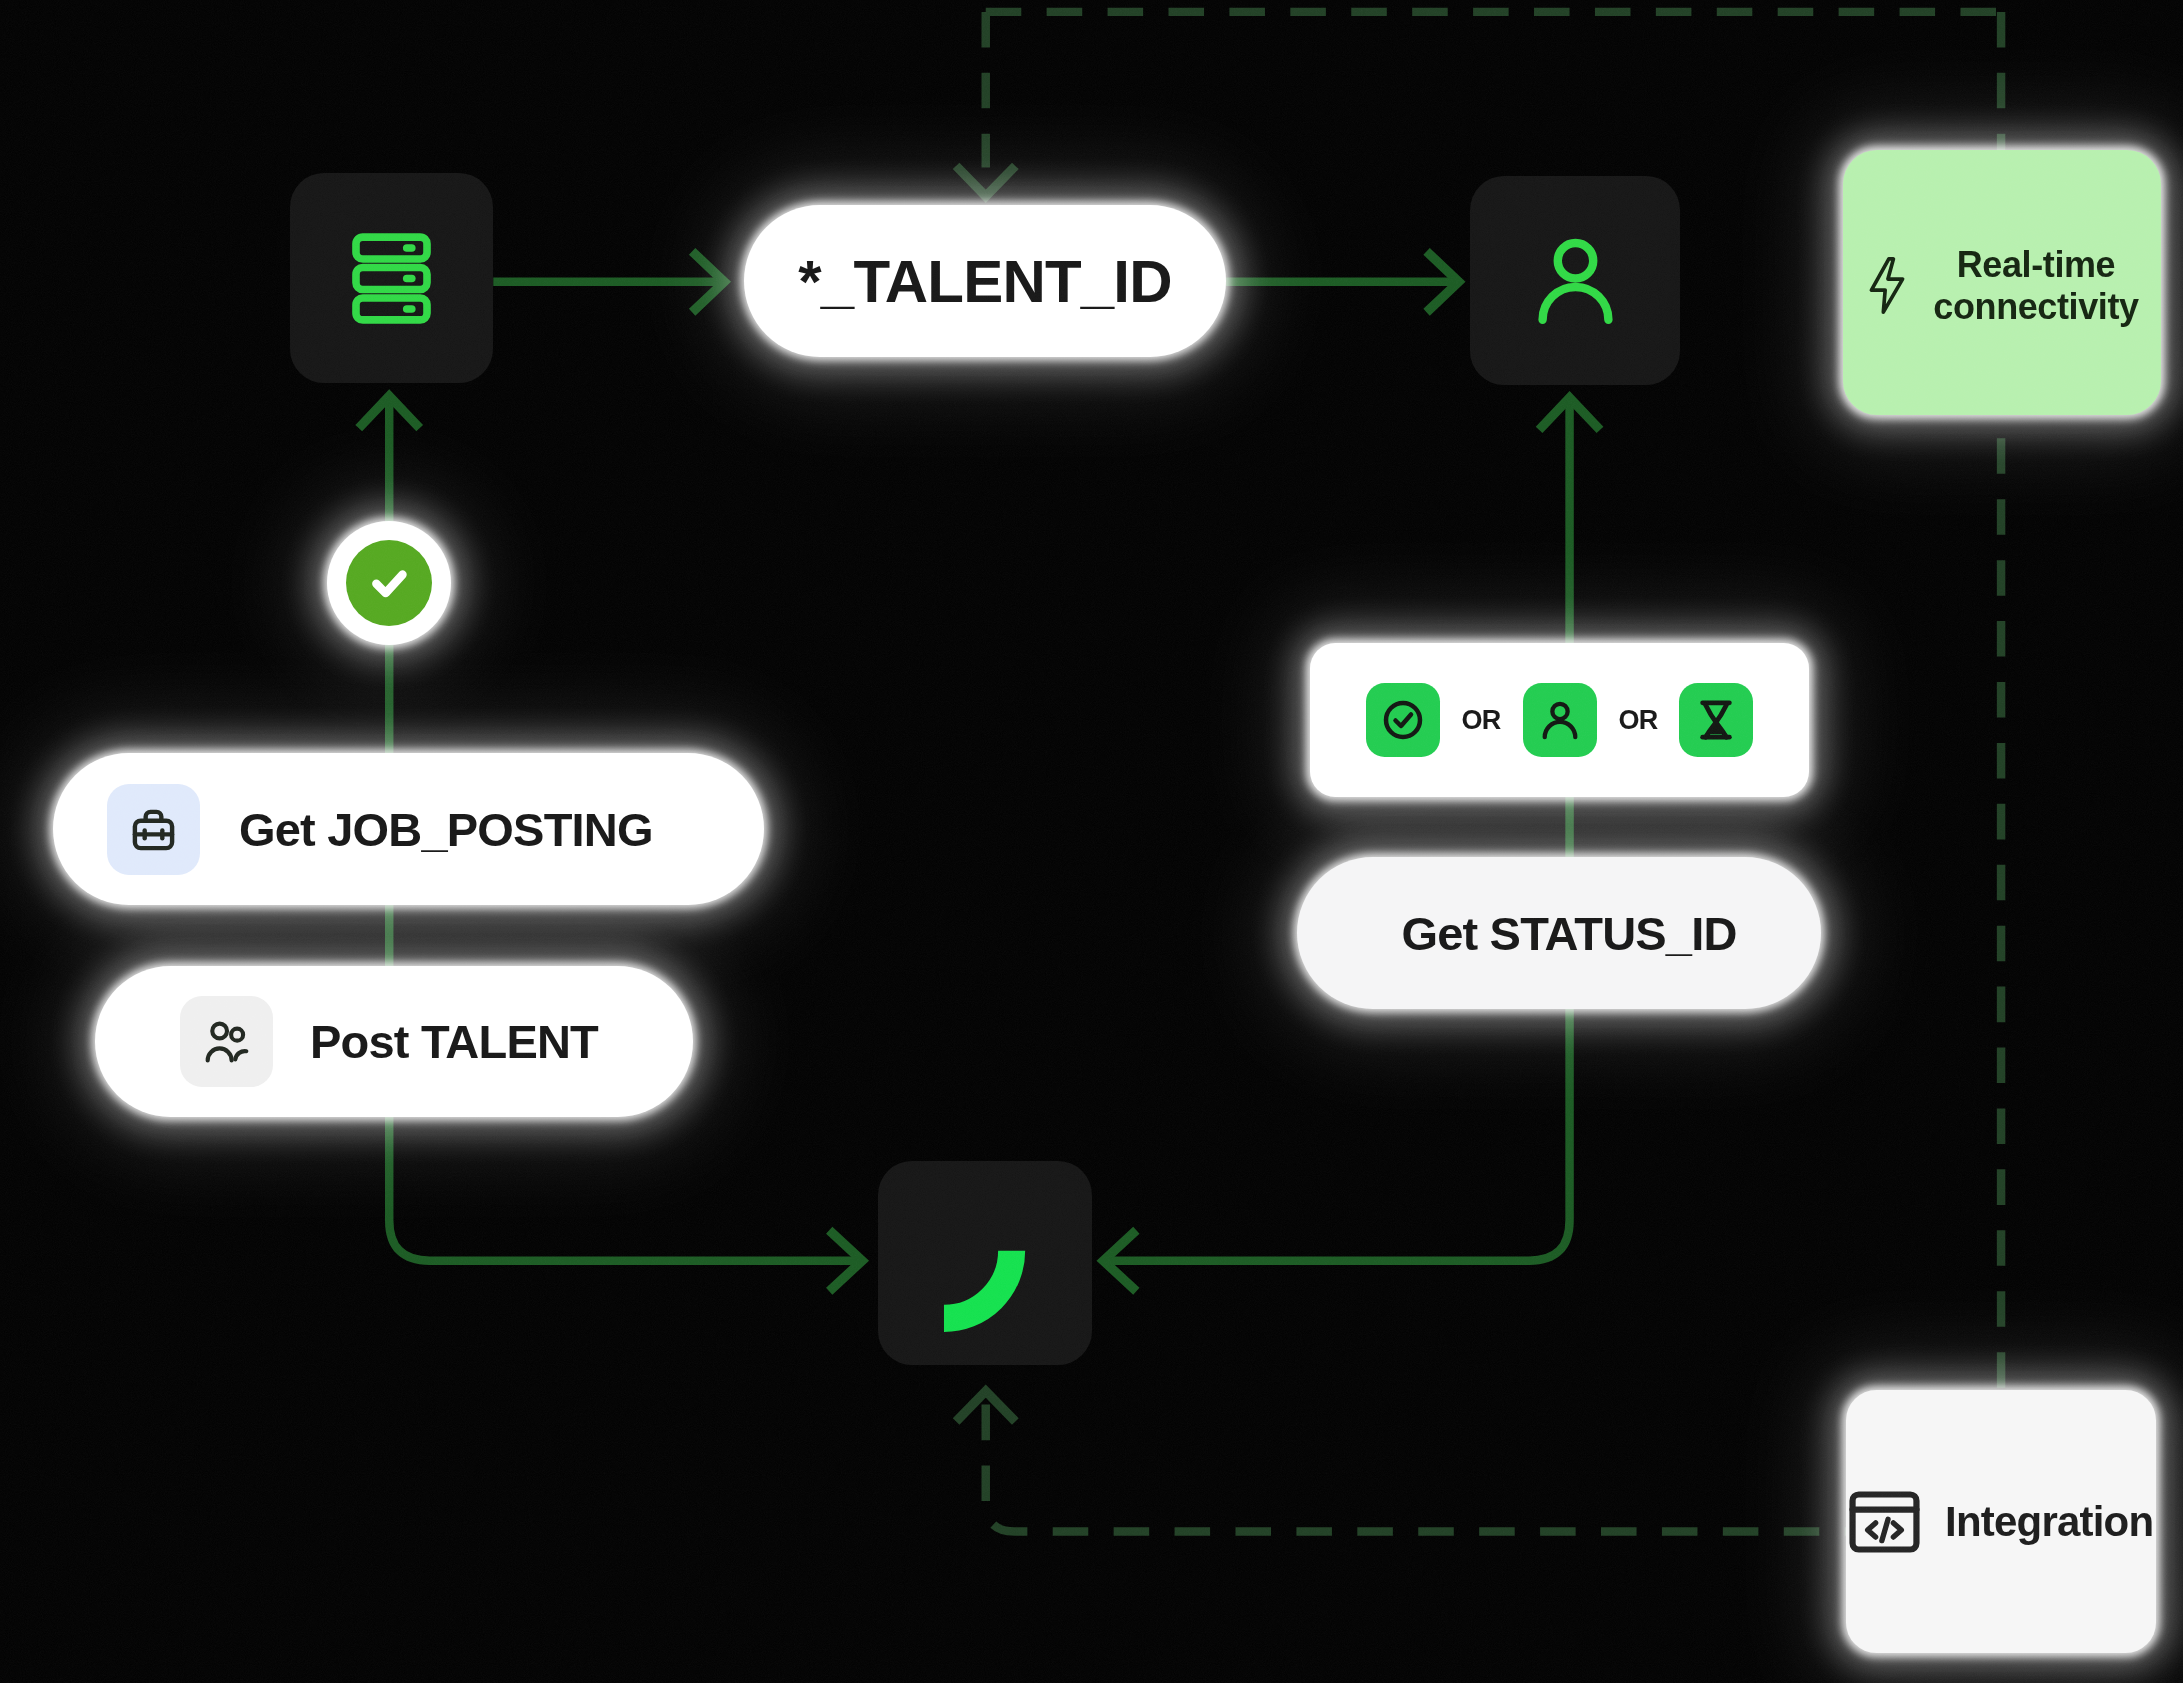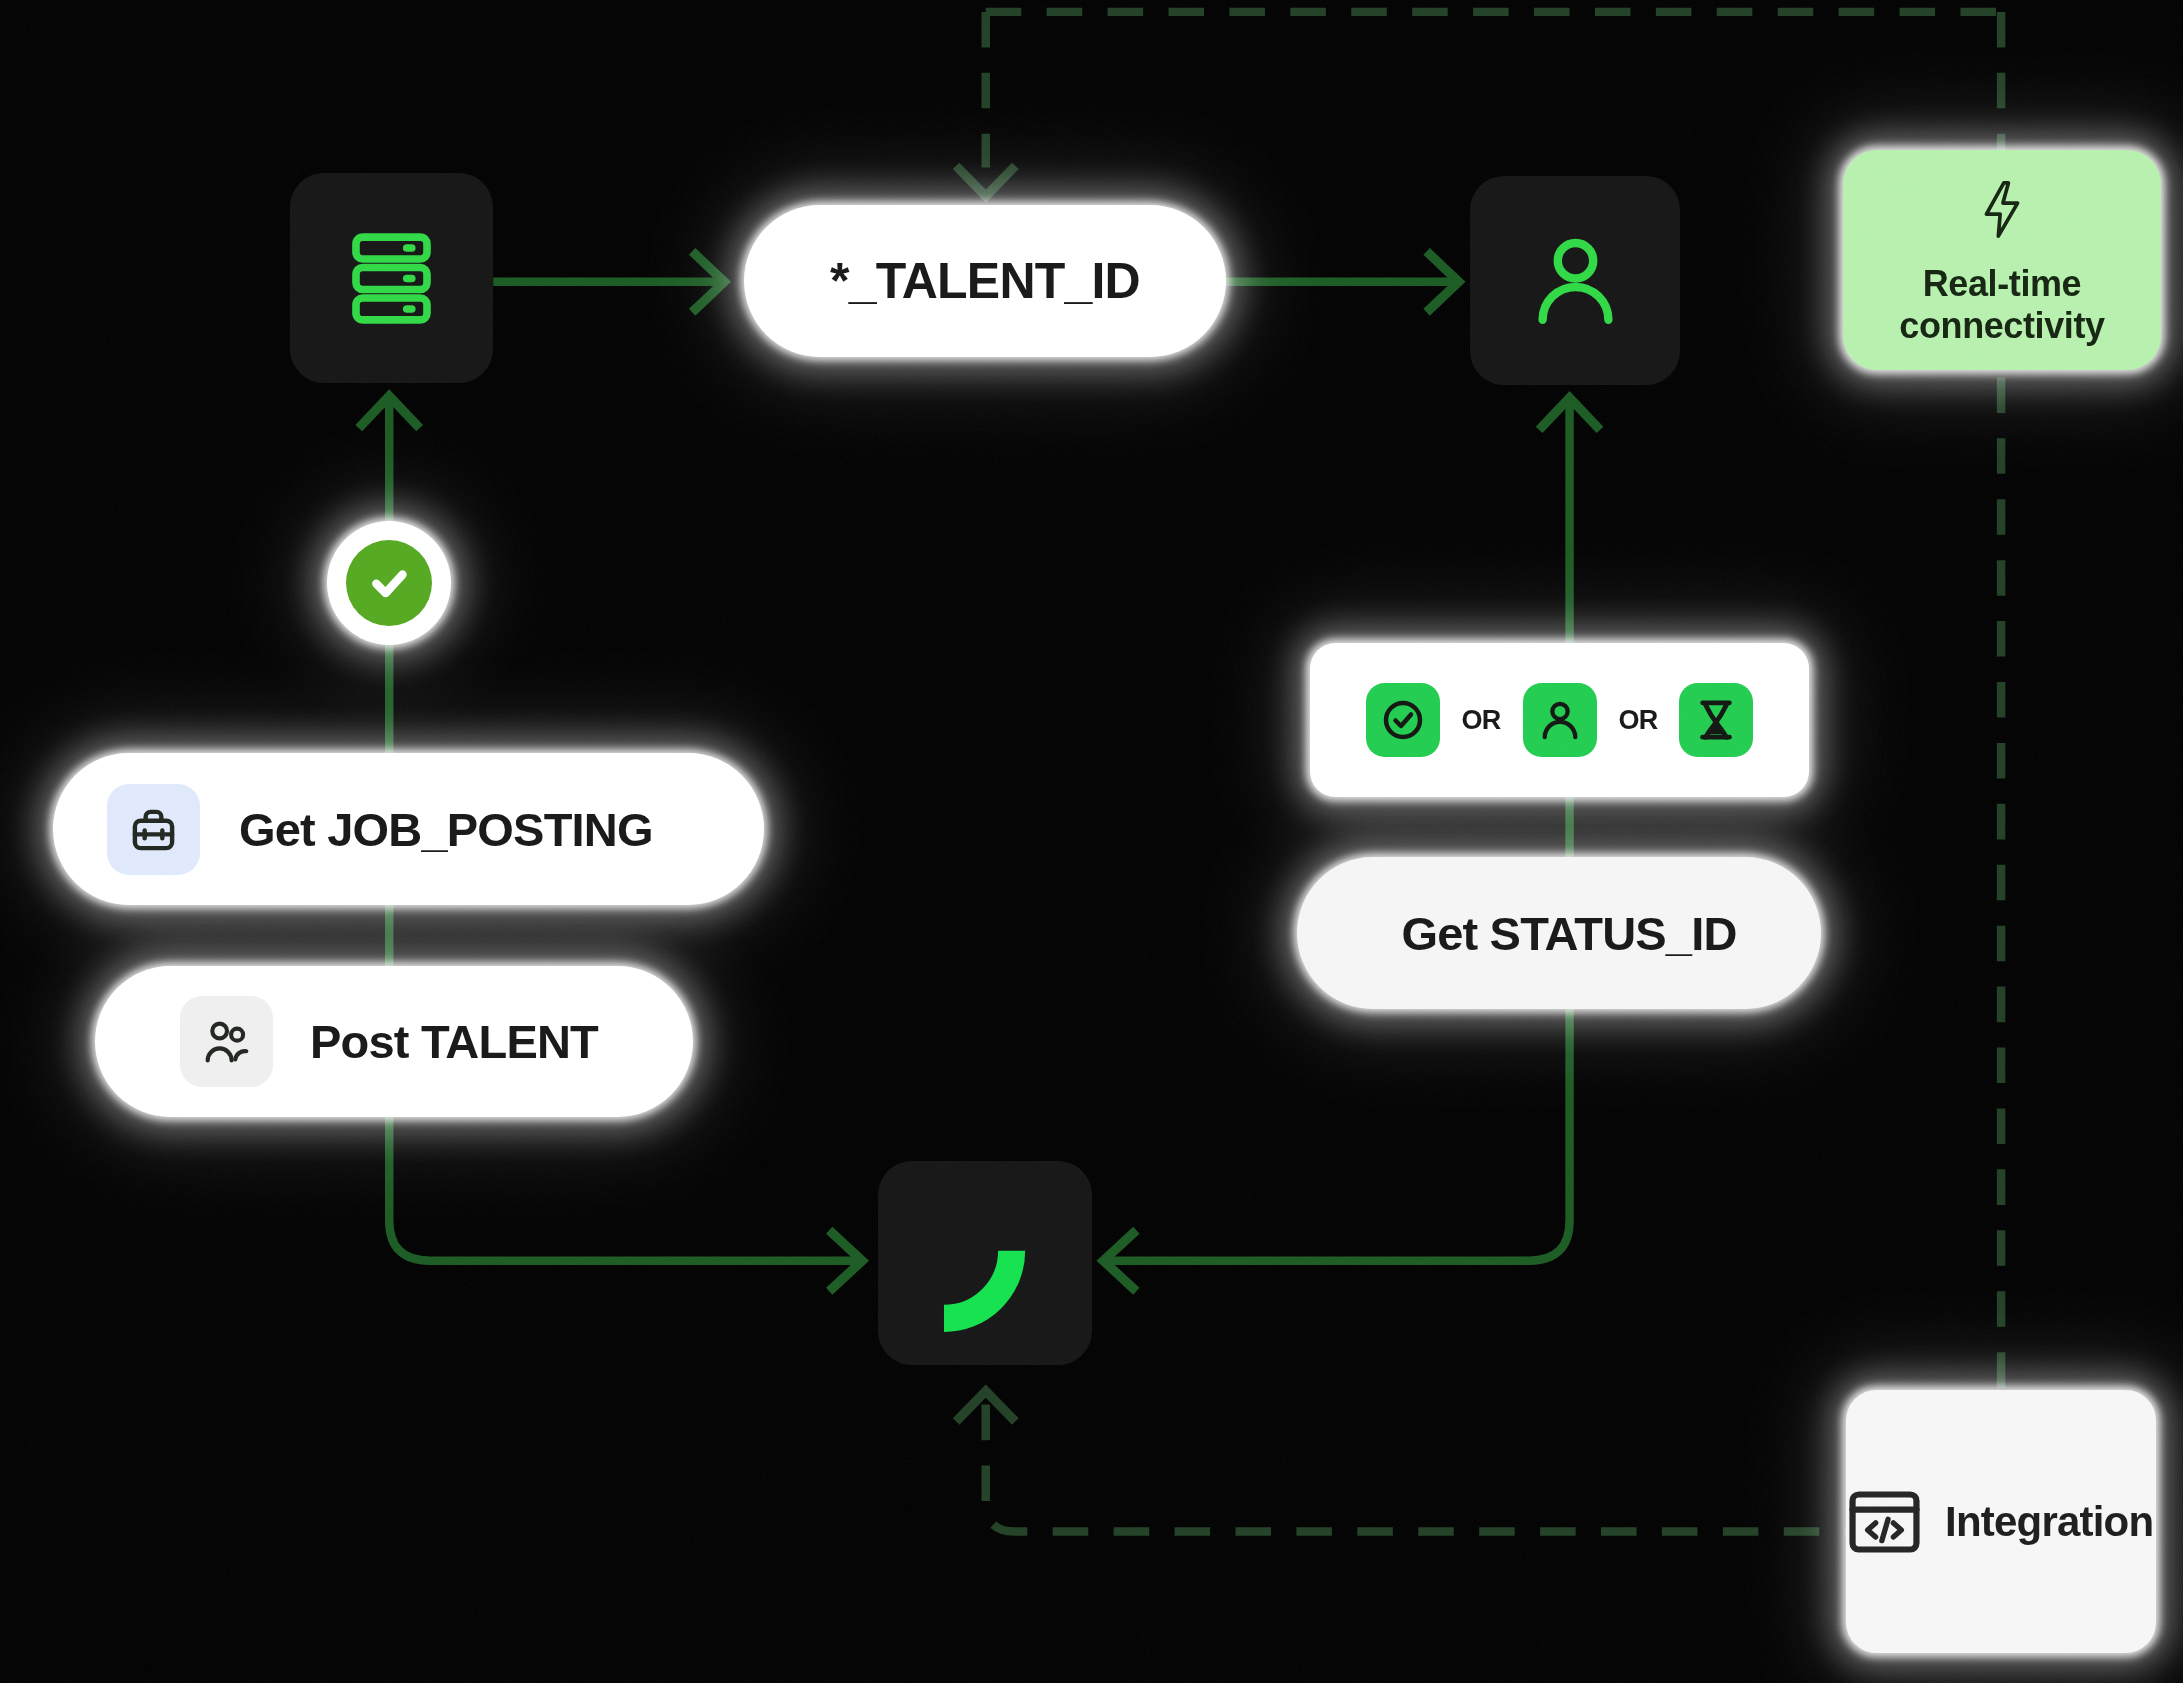--- a/index.html
+++ b/index.html
@@ -18,37 +18,37 @@
   .node{position:absolute;z-index:2;box-sizing:border-box;display:flex;align-items:center;justify-content:center;}
   .card-dark{background:var(--dark-card,#141414);border-radius:34px;}
   .glow{box-shadow:0 0 8.5px 3.4px rgba(255,255,255,.85),0 0 30.5px 17px rgba(255,255,255,.32),0 0 73px 37px rgba(255,255,255,.10);}
   .pill{background:var(--pill-white,#fff);border-radius:845px;color:var(--text-dark,#161616);font-weight:700;}
   .pill-label{white-space:nowrap;letter-spacing:-0.8px;}
 
   #server-card{left:290px;top:173px;width:203px;height:210px;}
   #user-card{left:1470px;top:176px;width:210px;height:209px;}
   #loader-card{left:878px;top:1161px;width:214px;height:204px;}
 
-  #talent-pill{left:744px;top:205px;width:482px;height:152px;font-size:50px;}
+  #talent-pill{left:744px;top:205px;width:482px;height:152px;font-size:60px;}
   #status-pill{left:1297px;top:857px;width:524px;height:152px;font-size:47px;background:var(--pill-light,#f5f5f6);padding-left:20px;}
 
   #job-pill{left:53px;top:753px;width:711px;height:152px;justify-content:flex-start;padding-left:54px;gap:39px;font-size:47px;}
   #post-pill{left:95px;top:966px;width:598px;height:151px;justify-content:flex-start;padding-left:85px;gap:37px;font-size:47px;}
   .chip{width:93px;height:91px;border-radius:22px;display:flex;align-items:center;justify-content:center;flex:0 0 auto;}
   .chip-blue{background:var(--chip-blue,#dfe9fb);}
   .chip-gray{background:var(--chip-gray,#efefef);}
 
   #check-badge{left:327px;top:521px;width:124px;height:124px;background:#fff;border-radius:50%;}
   #check-badge .inner{width:86px;height:86px;border-radius:50%;background:var(--check-green,#54a81f);display:flex;align-items:center;justify-content:center;}
 
   #or-box{left:1310px;top:643px;width:499px;height:154px;background:var(--pill-white,#fff);border-radius:25.4px;gap:22px;}
   .or-square{width:74px;height:74px;border-radius:18.6px;background:var(--square-green,#21cc4f);display:flex;align-items:center;justify-content:center;flex:0 0 auto;}
   .or-text{font-size:27px;font-weight:800;color:var(--text-dark,#161616);letter-spacing:-0.8px;}
 
-  #realtime-card{left:1843px;top:150px;width:318px;height:220px;background:var(--mint,#b7f0ae);border-radius:34px;flex-direction:column;gap:24px;padding-top:6.8px;}
+  #realtime-card{left:1843px;top:150px;width:318px;height:265px;background:var(--mint,#b7f0ae);border-radius:34px;flex-direction:row;gap:24px;padding-top:6.8px;}
   #realtime-card .lbl{font-size:36px;line-height:1.16;font-weight:700;color:#13240f;text-align:center;letter-spacing:-0.4px;}
 
   #integration-card{left:1846px;top:1390px;width:310px;height:263px;background:#f6f6f6;border-radius:30.5px;flex-direction:row;gap:25.4px;}
   #integration-card .lbl{font-size:42px;font-weight:700;color:#1b1b1b;letter-spacing:-0.8px;}
 
   #grain{position:absolute;left:0;top:0;z-index:5;pointer-events:none;opacity:.05;mix-blend-mode:screen;}
 </style>
 </head>
 <body>
 

